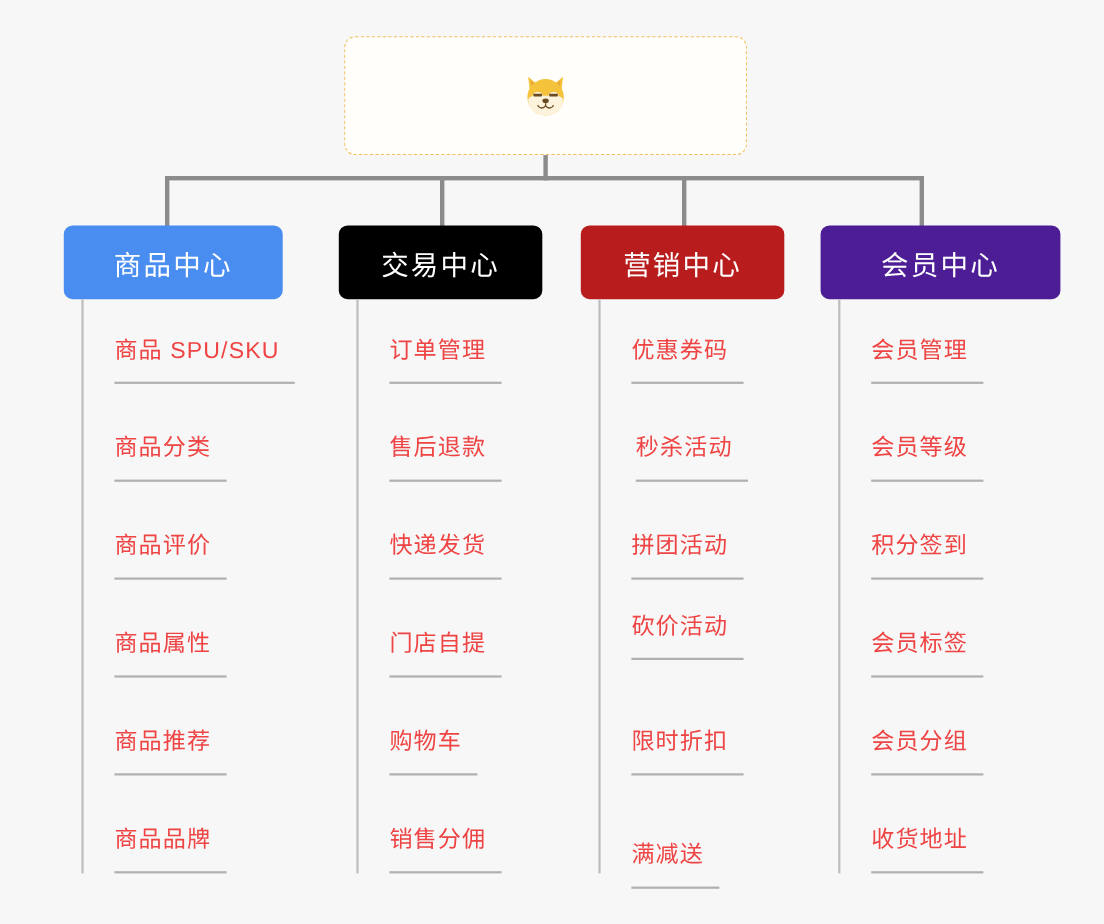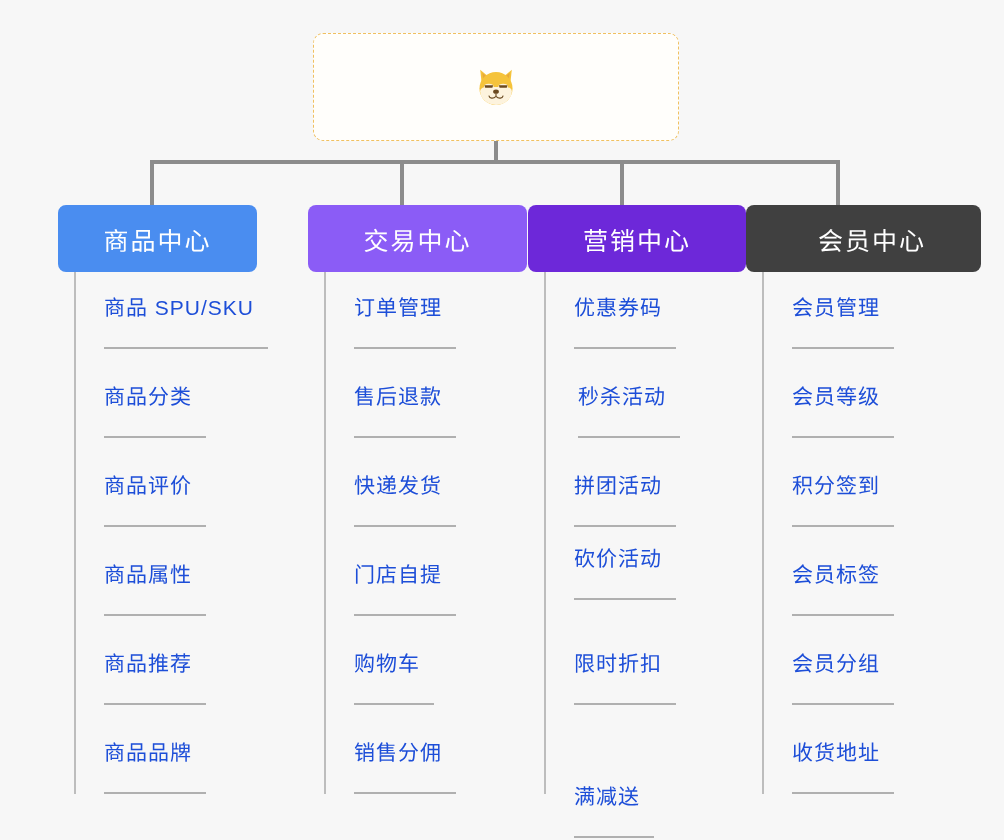--- a/index.html
+++ b/index.html
@@ -89,25 +89,25 @@
   .leaf {
     position: absolute;
     height: 44px;
     display: flex;
     align-items: flex-end;
     padding-left: 30px;
     box-sizing: border-box;
   }
   .leaf-label {
     font-size: 21px;
-    color: #1d4ed8;
+    color: #ef4444;
     line-height: 30px;
     white-space: nowrap;
     border-bottom: 2px solid #b0b0b0;
-    padding: 0 14px 24px 0;
+    padding: 0 14px 13px 0;
     letter-spacing: 1px;
   }
 </style>
 </head>
 <body>
 
 <div id="chart">
 
   <div class="root-node">
     <span class="shiba-icon">
@@ -153,21 +153,21 @@
       </div>
       <div class="leaf" style="left: 74px; top: 572px;">
         <span class="leaf-label">商品属性</span>
       </div>
       <div class="leaf" style="left: 74px; top: 661px;">
         <span class="leaf-label">商品推荐</span>
       </div>
       <div class="leaf" style="left: 74px; top: 750px; justify-content: center;">
         <span class="leaf-label">商品品牌</span>
       </div>
-      <div class="cat-box" style="left: 308px; width: 219px; background: #8b5cf6;">
+      <div class="cat-box" style="left: 308px; width: 185px; background: #000000;">
         <span>交易中心</span>
       </div>
       <div class="spine" style="left: 324px; top: 272px; height: 522px;"></div>
       <div class="leaf" style="left: 324px; top: 305px;">
         <span class="leaf-label">订单管理</span>
       </div>
       <div class="leaf" style="left: 324px; top: 394px;">
         <span class="leaf-label">售后退款</span>
       </div>
       <div class="leaf" style="left: 324px; top: 483px;">
@@ -175,43 +175,43 @@
       </div>
       <div class="leaf" style="left: 324px; top: 572px;">
         <span class="leaf-label">门店自提</span>
       </div>
       <div class="leaf" style="left: 324px; top: 661px;">
         <span class="leaf-label">购物车</span>
       </div>
       <div class="leaf" style="left: 324px; top: 750px;">
         <span class="leaf-label">销售分佣</span>
       </div>
-      <div class="cat-box" style="left: 528px; width: 218px; background: #6d28d9;">
+      <div class="cat-box" style="left: 528px; width: 185px; background: #b91c1c;">
         <span>营销中心</span>
       </div>
       <div class="spine" style="left: 544px; top: 272px; height: 522px;"></div>
       <div class="leaf" style="left: 544px; top: 305px;">
         <span class="leaf-label">优惠券码</span>
       </div>
       <div class="leaf" style="left: 548px; top: 394px;">
         <span class="leaf-label">秒杀活动</span>
       </div>
       <div class="leaf" style="left: 544px; top: 483px;">
         <span class="leaf-label">拼团活动</span>
       </div>
       <div class="leaf" style="left: 544px; top: 556px;">
         <span class="leaf-label">砍价活动</span>
       </div>
       <div class="leaf" style="left: 544px; top: 661px;">
         <span class="leaf-label">限时折扣</span>
       </div>
-      <div class="leaf" style="left: 544px; top: 794px; align-items: flex-end;">
+      <div class="leaf" style="left: 544px; top: 764px; align-items: flex-end;">
         <span class="leaf-label">满减送</span>
       </div>
-      <div class="cat-box" style="left: 746px; width: 218px; background: #404040; padding-left: 17px;">
+      <div class="cat-box" style="left: 746px; width: 218px; background: #4c1d95;">
         <span>会员中心</span>
       </div>
       <div class="spine" style="left: 762px; top: 272px; height: 522px;"></div>
       <div class="leaf" style="left: 762px; top: 305px;">
         <span class="leaf-label">会员管理</span>
       </div>
       <div class="leaf" style="left: 762px; top: 394px;">
         <span class="leaf-label">会员等级</span>
       </div>
       <div class="leaf" style="left: 762px; top: 483px;">

